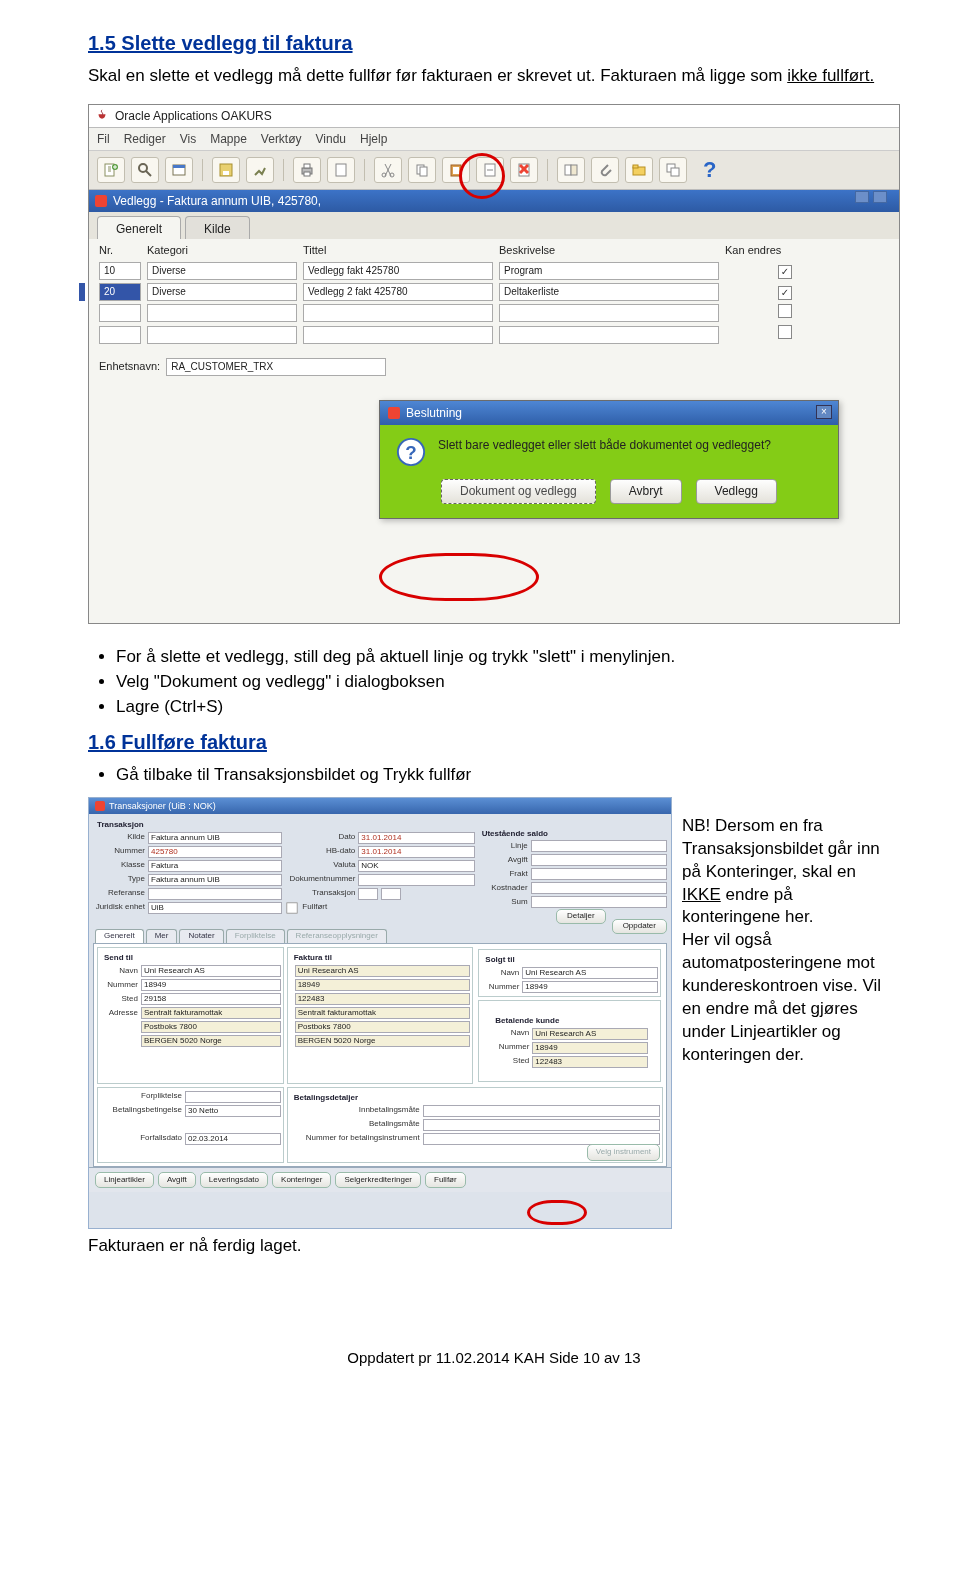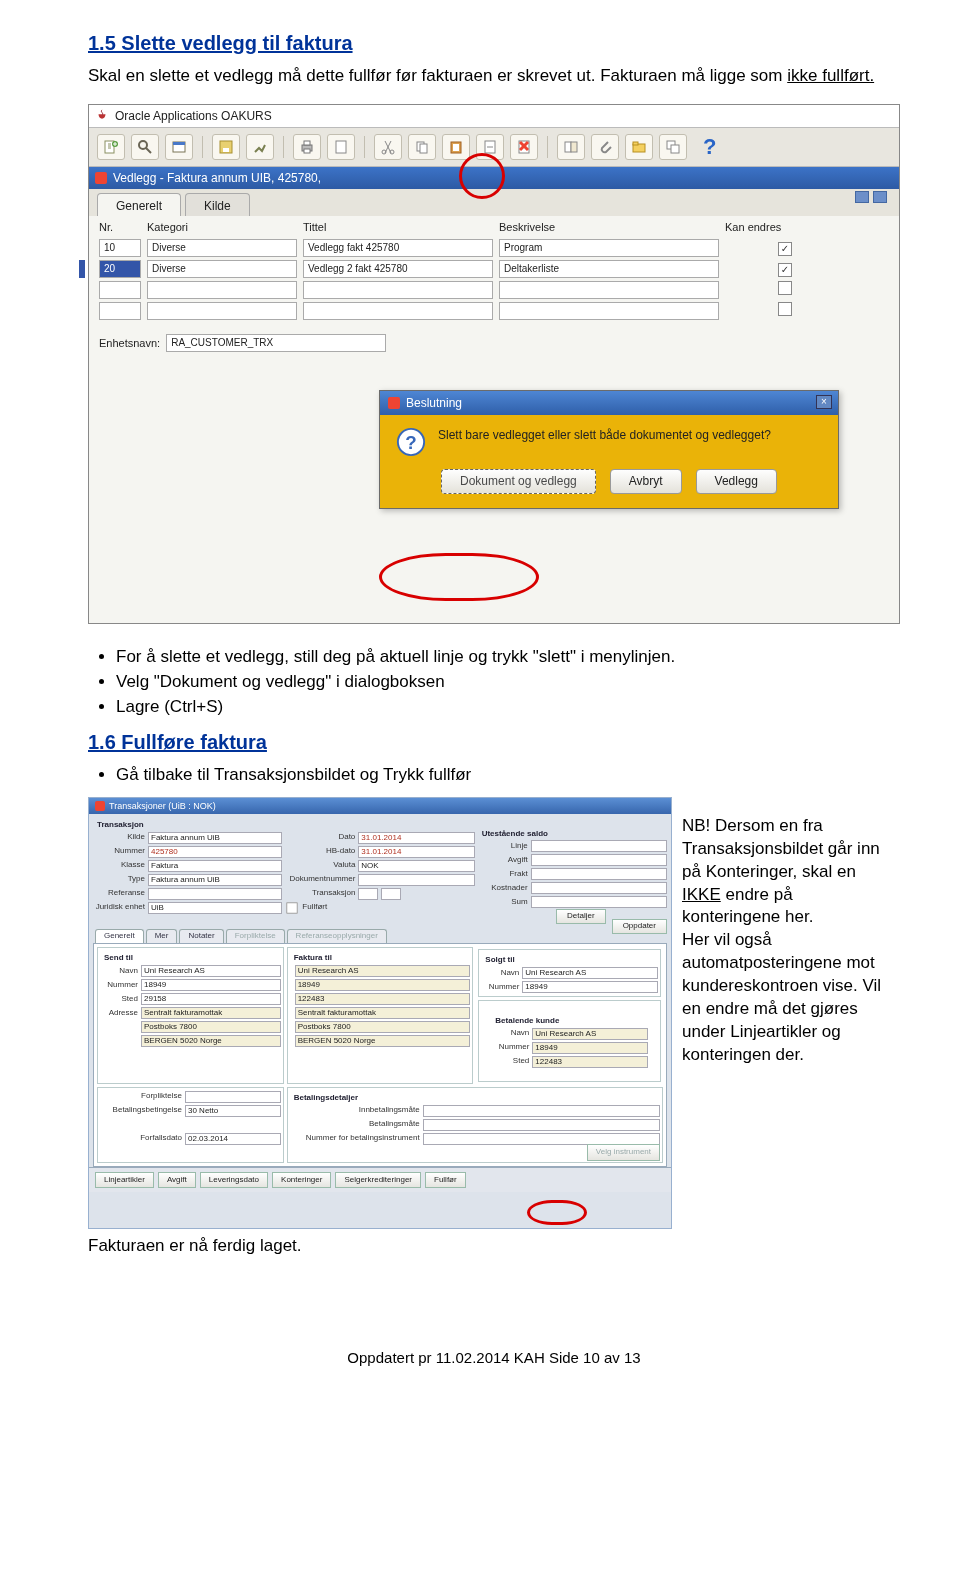--- a/index.html
+++ b/index.html
@@ -144,24 +144,24 @@
   .rowmark { width:6px; height:18px; background:#3355a8; margin-left:-10px;}
   .chk { width:14px; height:14px; border:1px solid #888; background:#fff; display:inline-flex; align-items:center; justify-content:center; font-size:10px; color:#333;}
   .chk.on::after { content:"✓"; }
 
   .enhlabel { padding: 4px 10px; font-size:11px; display:flex; align-items:center; gap:6px; margin-top:10px;}
   .enhlabel .cell { width:220px; }
 
   
   .dialog {
     position: absolute;
-    top: 285px;
+    top: 295px;
     left: 290px;
     width: 460px;
-    background: #eab308;
+    background: #84cc16;
     border: 1px solid #6b6b6b;
     box-shadow: 2px 2px 6px rgba(0,0,0,0.25);
   }
   .dlg-title {
     background: linear-gradient(#4e86d4, #2f5fa9);
     color: #fff;
     padding: 4px 8px;
     display:flex; align-items:center;
   }
   .dlg-title .orb { width:12px; height:12px; background:#e43; border-radius:2px; margin-right:6px;}
@@ -244,21 +244,21 @@
     grid-template-columns: 1fr 1fr 1fr;
     gap:3px;
   }
   .col { display:flex; flex-direction:column;}
   .s2tabs { display:flex; gap:2px; padding-left:6px; margin-top:3px;}
   .s2tab { padding:1px 8px; border:1px solid #9aa; border-bottom:none; border-radius:3px 3px 0 0; background:#e8eaf0; font-size:8px; color:#334;}
   .s2tab.active { background:#fff; }
   .s2tab.dis { color:#9aa; }
 
   .btnrow { display:flex; gap:4px; padding:4px 6px; background:#e2e6ed; border-top:1px solid #9ab;}
-  .s2btn { padding:2px 8px; border:1px solid #9ba; border-radius:0; background:linear-gradient(#fff,#e5e5e0); font-size:8px;}
+  .s2btn { padding:2px 8px; border:1px solid #9ba; border-radius:5px; background:linear-gradient(#fff,#e5e5e0); font-size:8px;}
 
   .red-ring3 {
     position: absolute;
     border: 3px solid #d80000;
     border-radius: 50%/60%;
     width: 60px;
     height: 25px;
     bottom: 3px;
     left: 438px;
     pointer-events:none;
@@ -293,20 +293,29 @@
   <div class="oracle-bar">
     <span class="cup-icon">
       <svg viewBox="0 0 16 16">
           <path fill="#b33" d="M4 6c0 3 2 5 4 5s4-2 4-5H4z"></path>
           <path fill="#3366aa" d="M8 1c-1 1-1 2 0 3s1 2 0 3" stroke="#b33" stroke-width="1"></path>
         </svg>
     </span>
     <span>Oracle Applications OAKURS</span>
   </div>
 
+  <div class="menus">
+    <span>Fil</span>
+    <span>Rediger</span>
+    <span>Vis</span>
+    <span>Mappe</span>
+    <span>Verktøy</span>
+    <span>Vindu</span>
+    <span>Hjelp</span>
+  </div>
 
   <div class="toolbar">
     <div class="tbtn">
         <svg viewBox="0 0 16 16">
           <rect x="2" y="2" width="9" height="12" fill="#fff" stroke="#8a9060"></rect>
           <path d="M5 5h3M5 7h3M5 9h3" stroke="#8a9060"></path>
           <circle cx="12" cy="5" r="3" fill="#5a9e40"></circle>
           <path d="M12 3v4M10 5h4" stroke="#fff"></path>
         </svg>
       </div>

